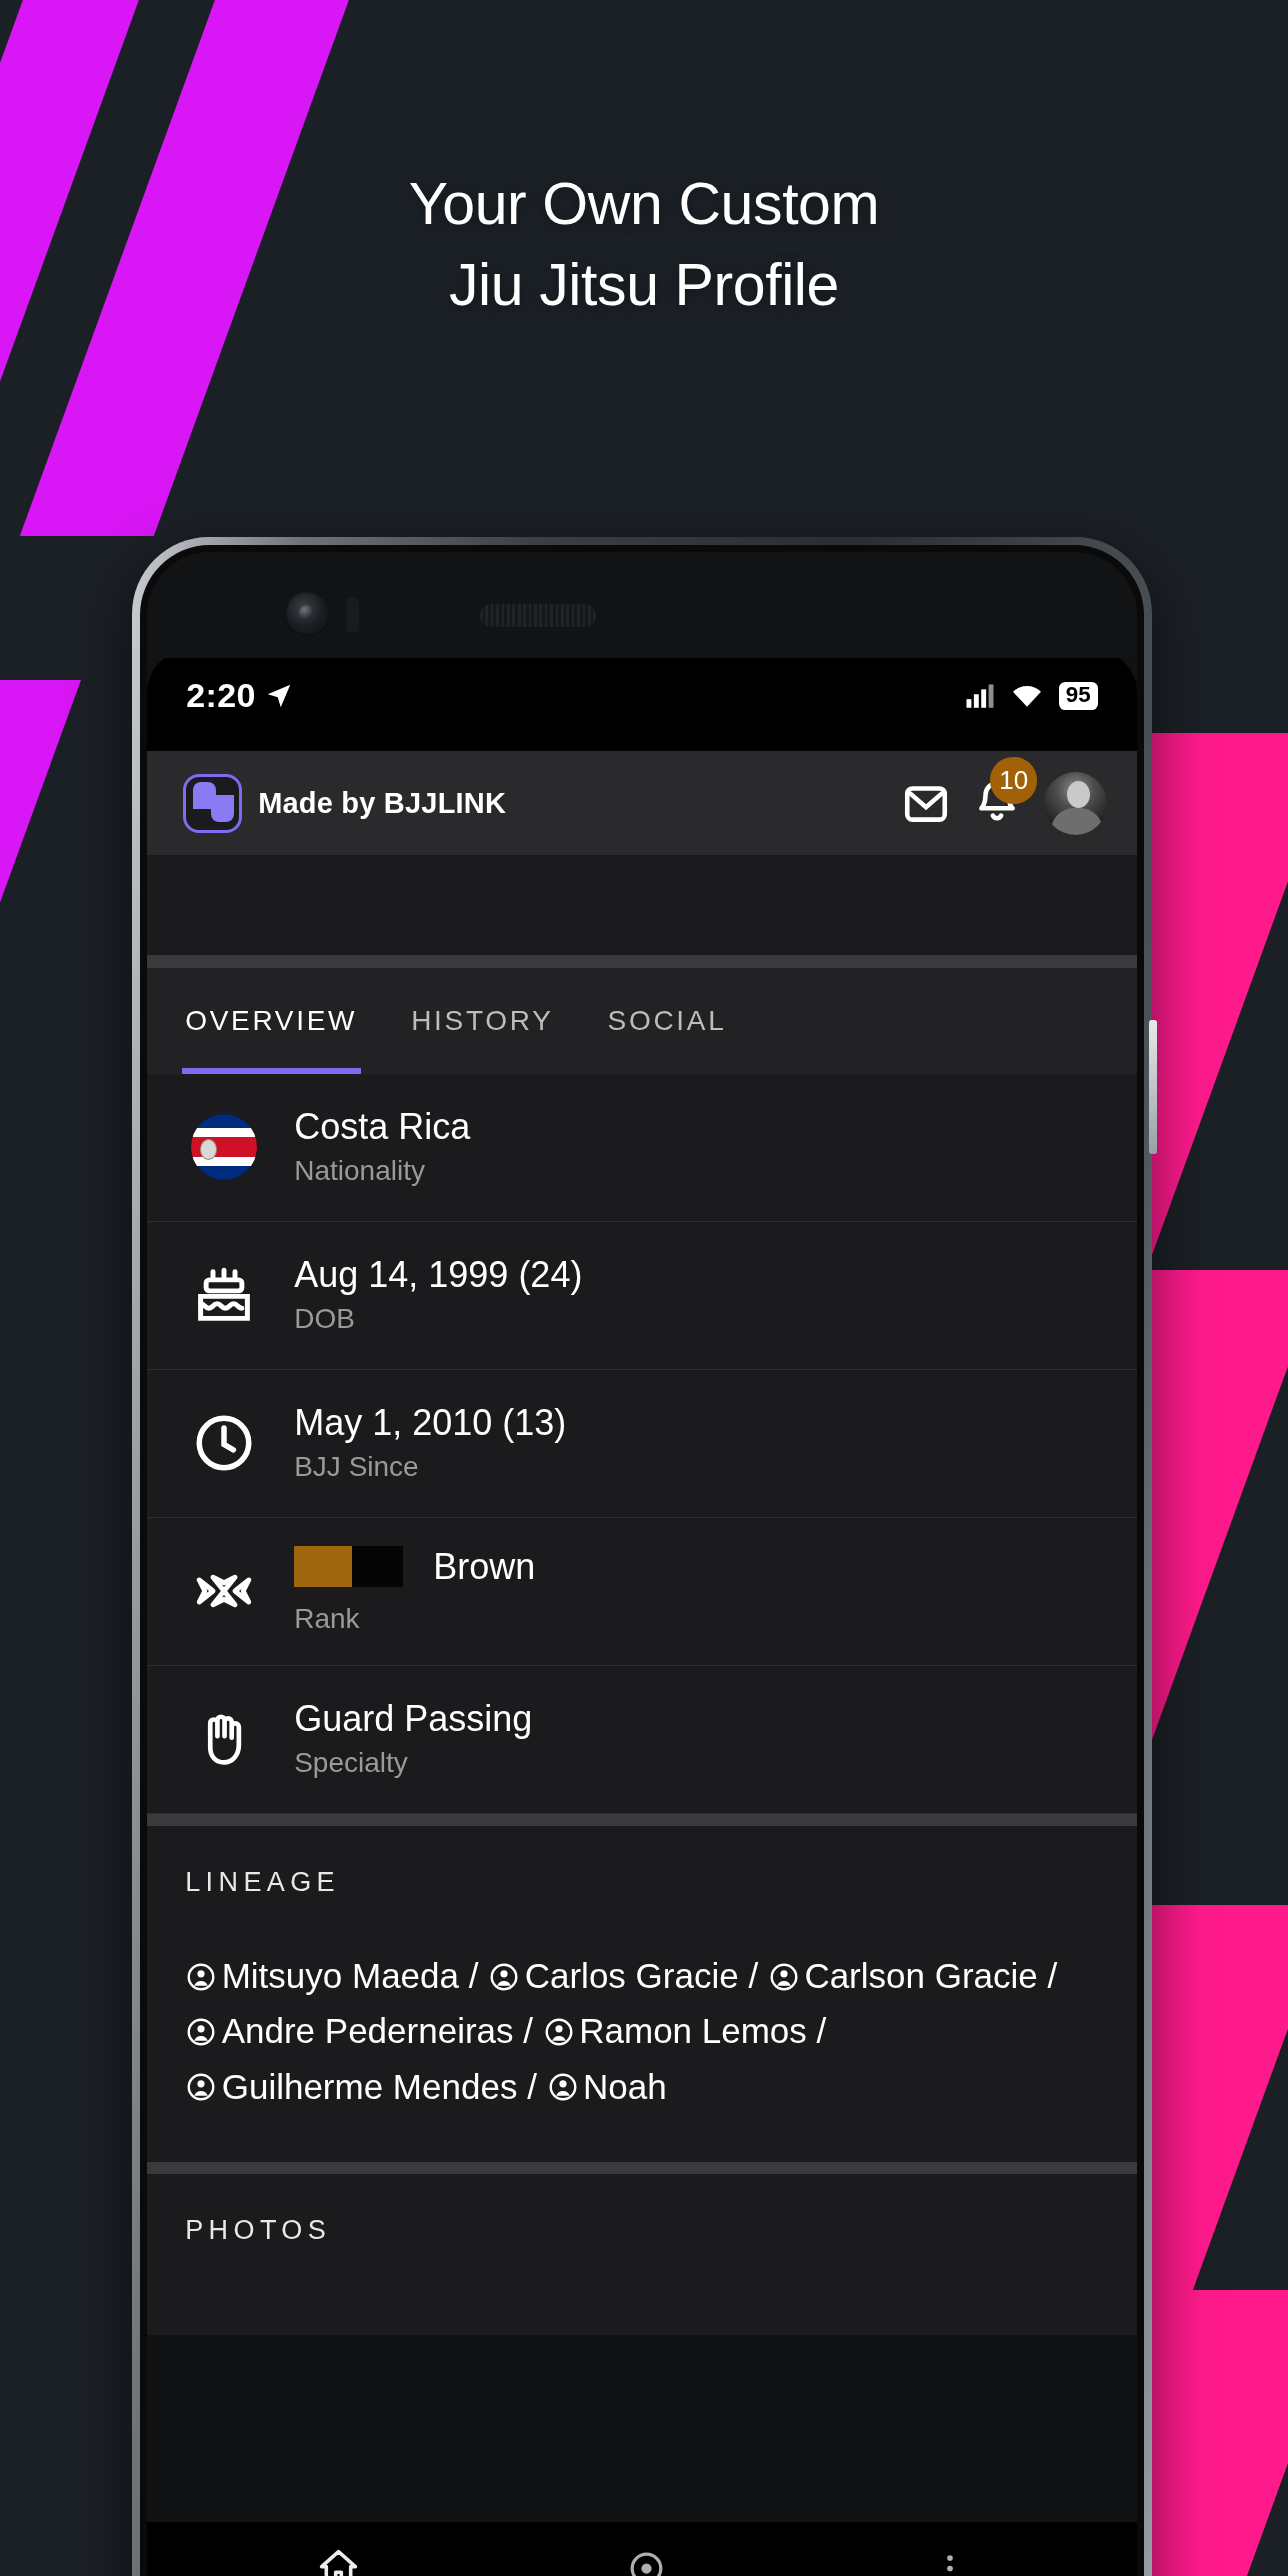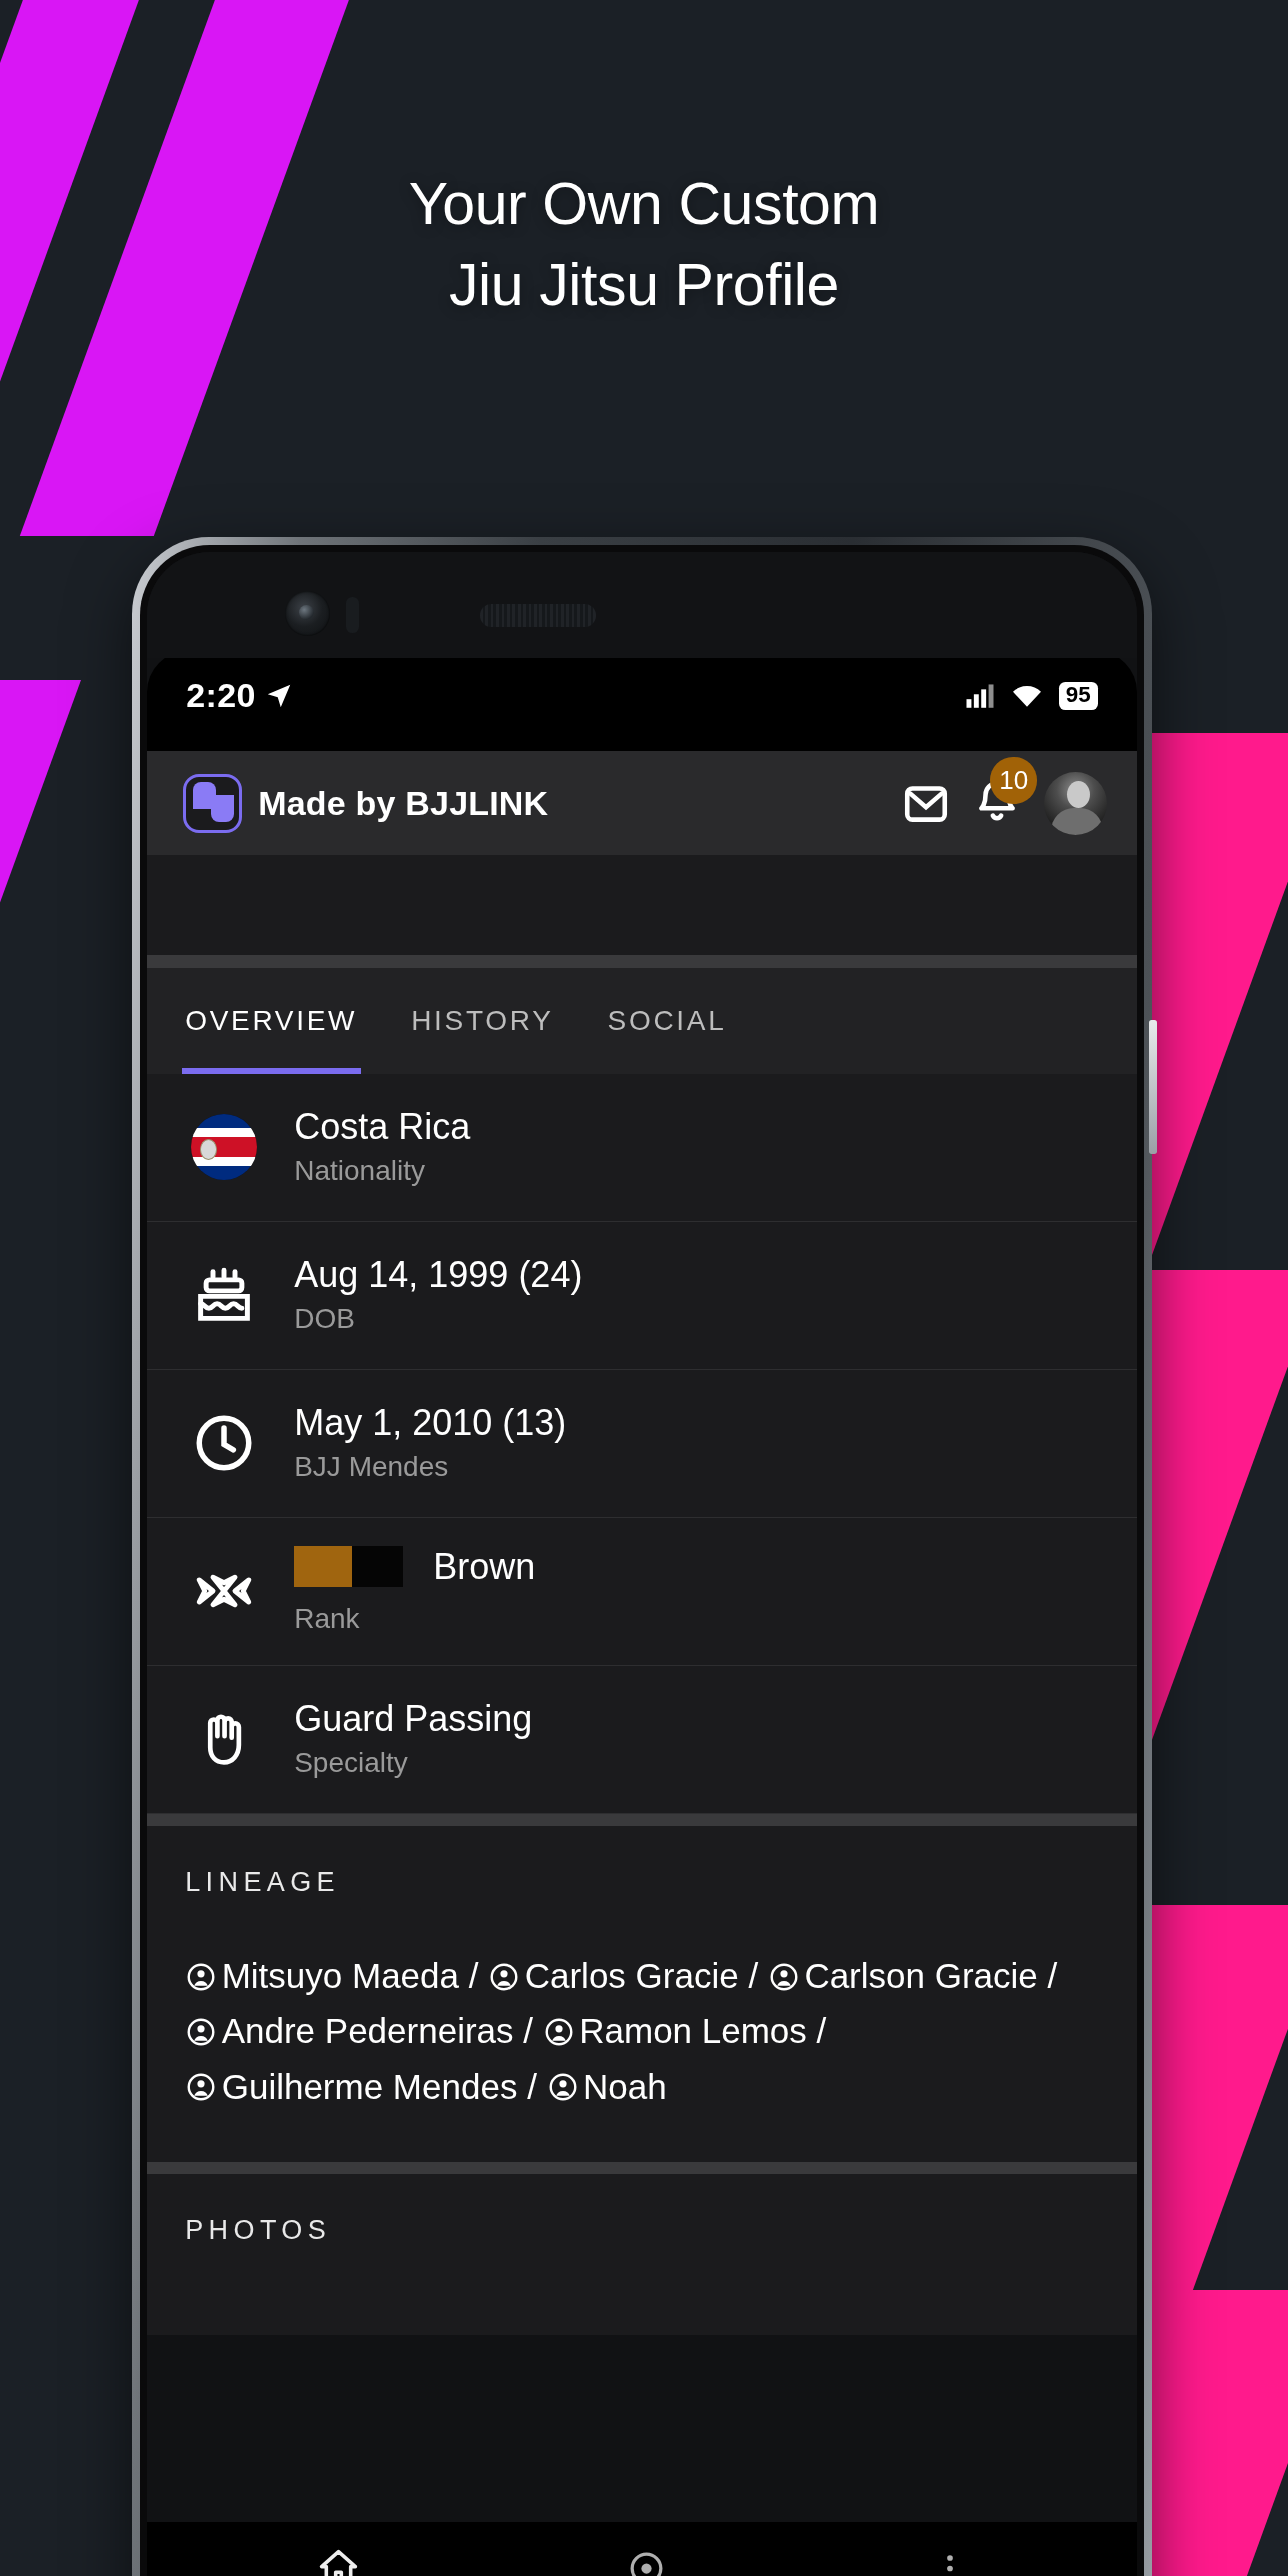--- a/index.html
+++ b/index.html
@@ -75,21 +75,21 @@
   
   #appbar{
     height:104px; background:#2a2a2c;
     display:flex; align-items:center; padding:0 30px 0 36px; gap:16px;
   }
   #logo{
     width:59px;height:59px;border:3.6px solid #7b6cf0;border-radius:16px;
     position:relative;flex:none;background:#1b1b1d;
   }
   #logo .sq{ position:absolute; background:#8a7bf5; }
-  #brand{ color:#fff; font-size:34px; font-weight:700; letter-spacing:0.2px; white-space:nowrap; }
+  #brand{ color:#fff; font-size:29px; font-weight:700; letter-spacing:0.2px; white-space:nowrap; }
   #appbar-actions{ margin-left:auto; display:flex; align-items:center; gap:21.5px; position:relative; }
   .bell-wrap{ position:relative; }
   #badge{
     position:absolute; top:-19.7px; left:18px;
     min-width:47px; height:47px; border-radius:23px;
     background:#a16207; color:#fff; font-size:26px; font-weight:500;
     display:flex; align-items:center; justify-content:center; padding:0 9px;
     z-index:3;
   }
   #avatar{
@@ -273,21 +273,21 @@
 
         <div class="row">
           <div class="ico">
             <svg width="66" height="66" viewBox="0 0 24 24">
               <circle cx="12" cy="12" r="9" fill="none" stroke="#fff" stroke-width="2"></circle>
               <path d="M12 6.5v6l3.4 2" fill="none" stroke="#fff" stroke-width="2" stroke-linecap="round"></path>
             </svg>
           </div>
           <div class="txt">
             <div class="big">May 1, 2010 (13)</div>
-            <div class="small">BJJ Mendes</div>
+            <div class="small">BJJ Since</div>
           </div>
         </div>
 
         <div class="row">
           <div class="ico">
             <svg width="66" height="66" viewBox="0 0 24 24">
               <g fill="none" stroke="#fff" stroke-width="1.8" stroke-linejoin="round">
                 <path d="M3 8l5 4-5 4 2-4z"></path>
                   <path d="M21 8l-5 4 5 4-2-4z"></path>
                 <path d="M8 7l4 5 4-5-4 2z"></path>

